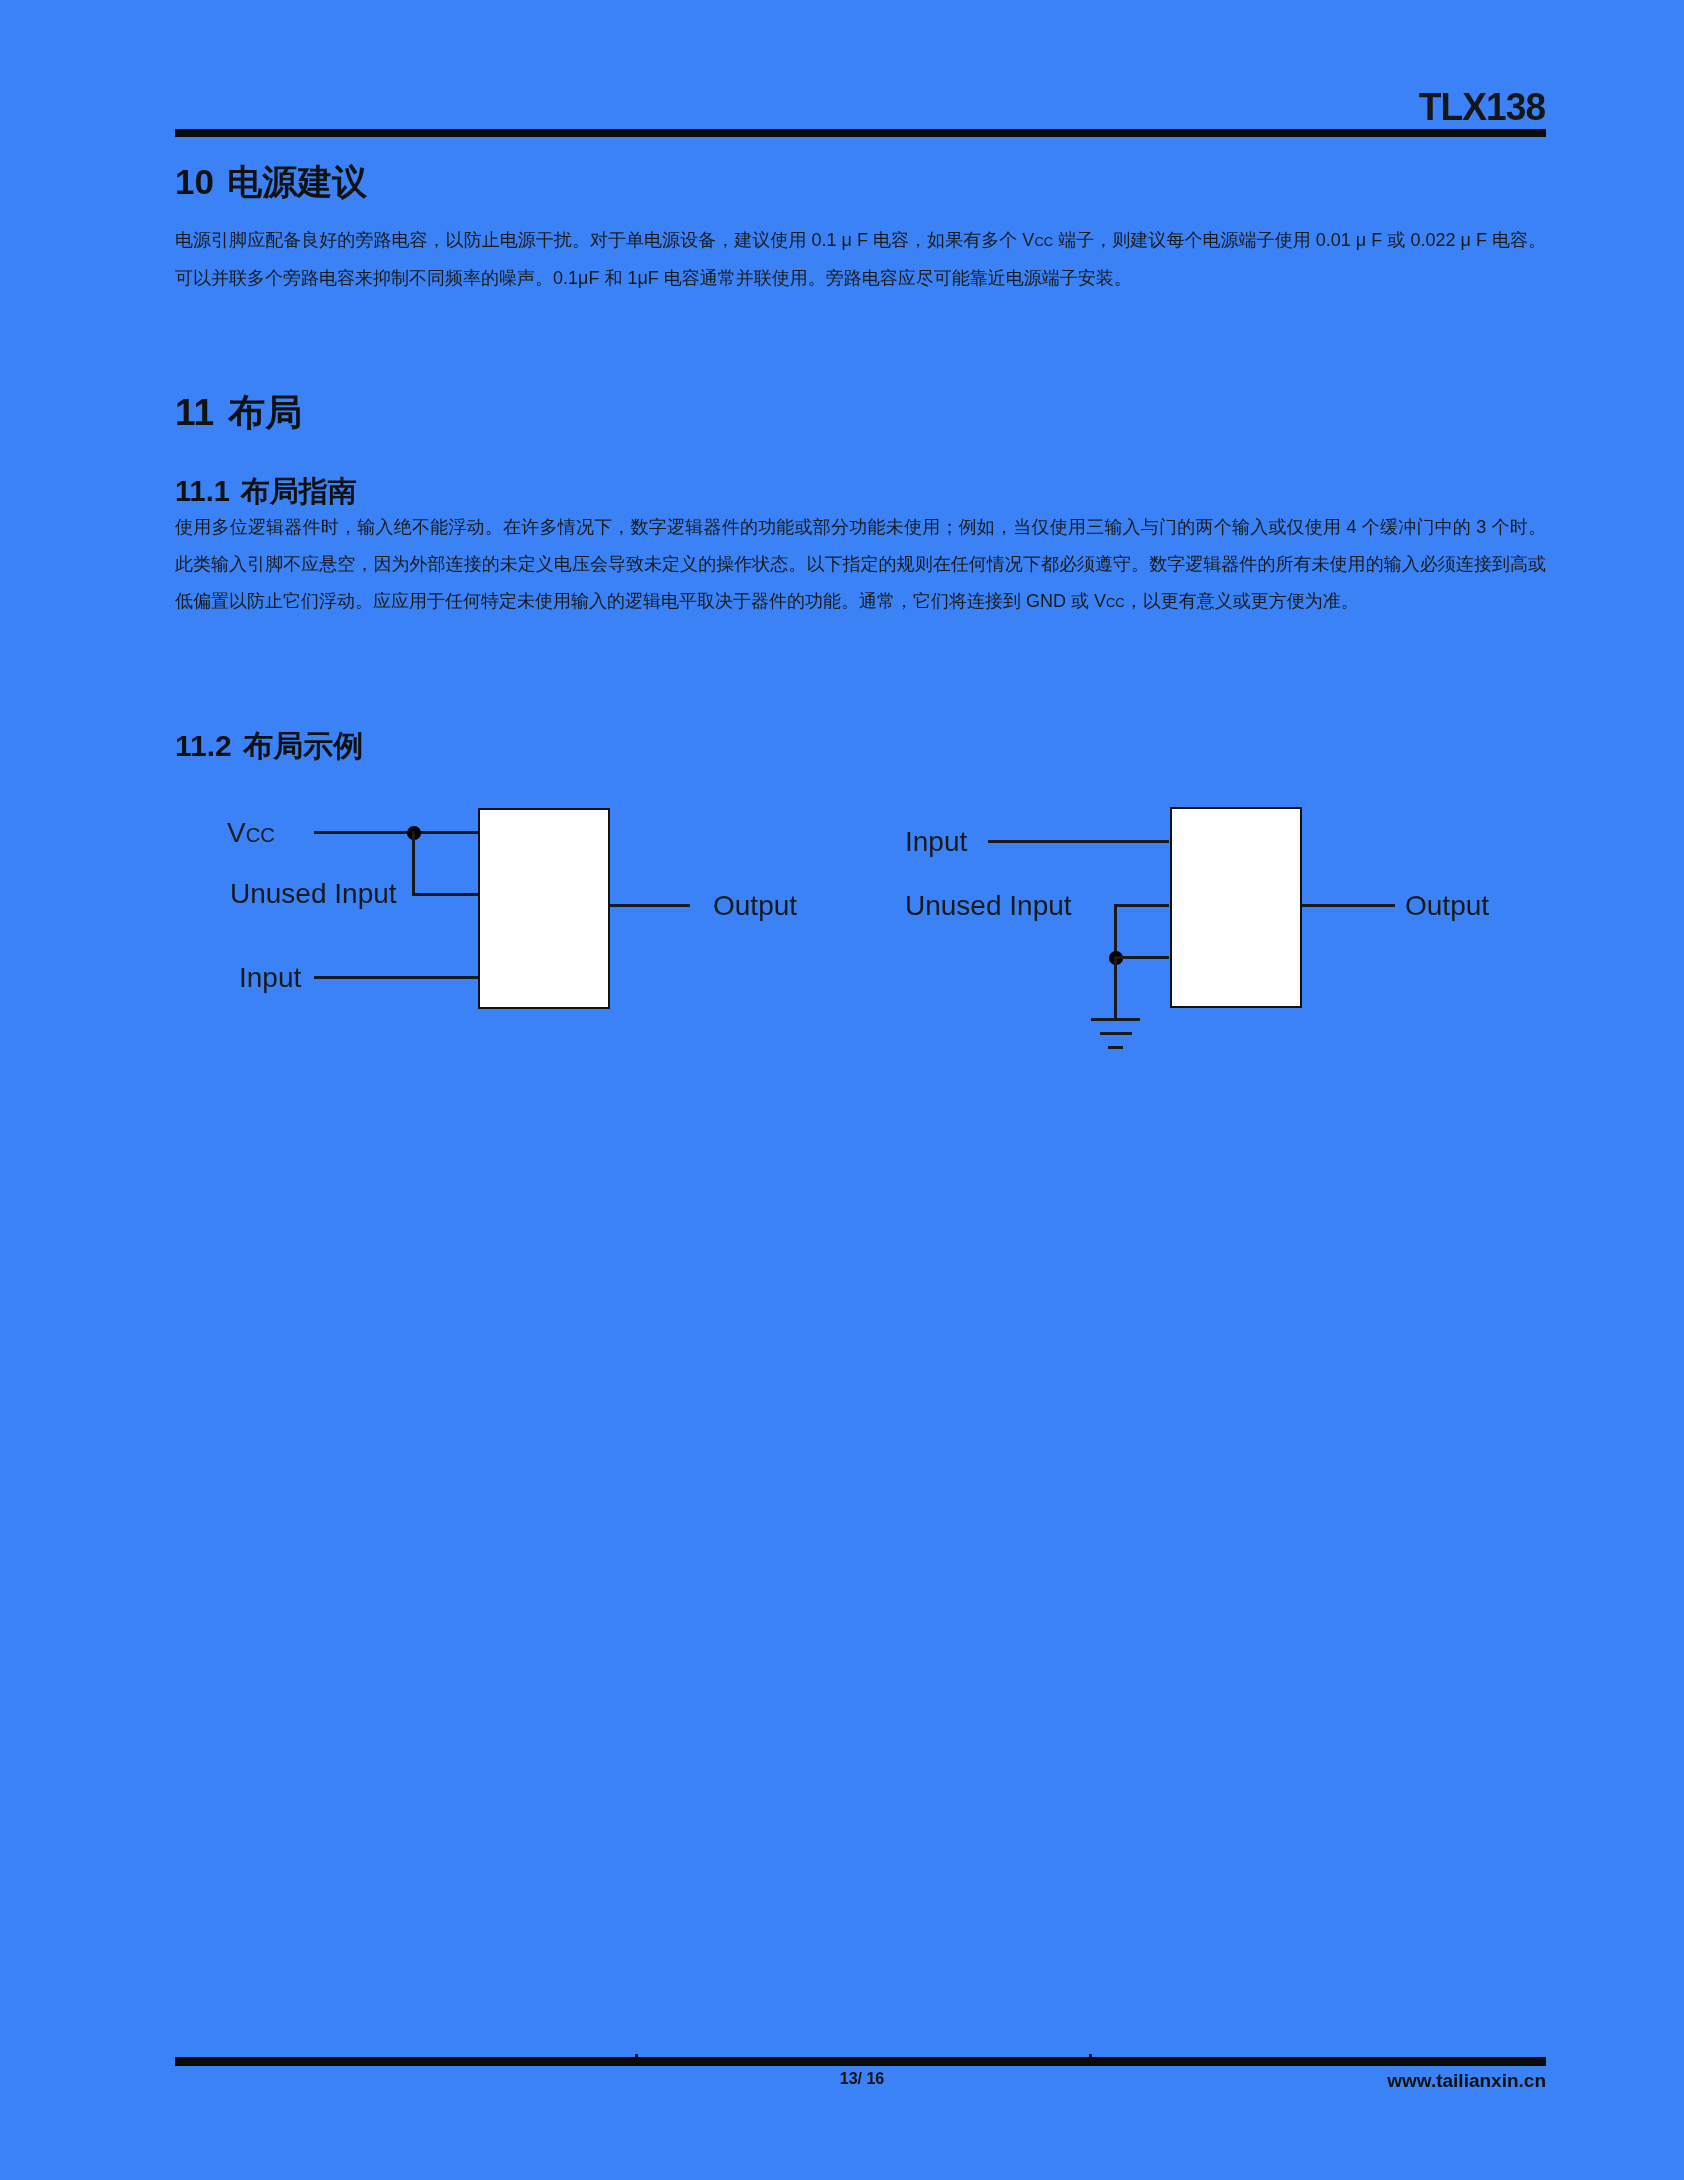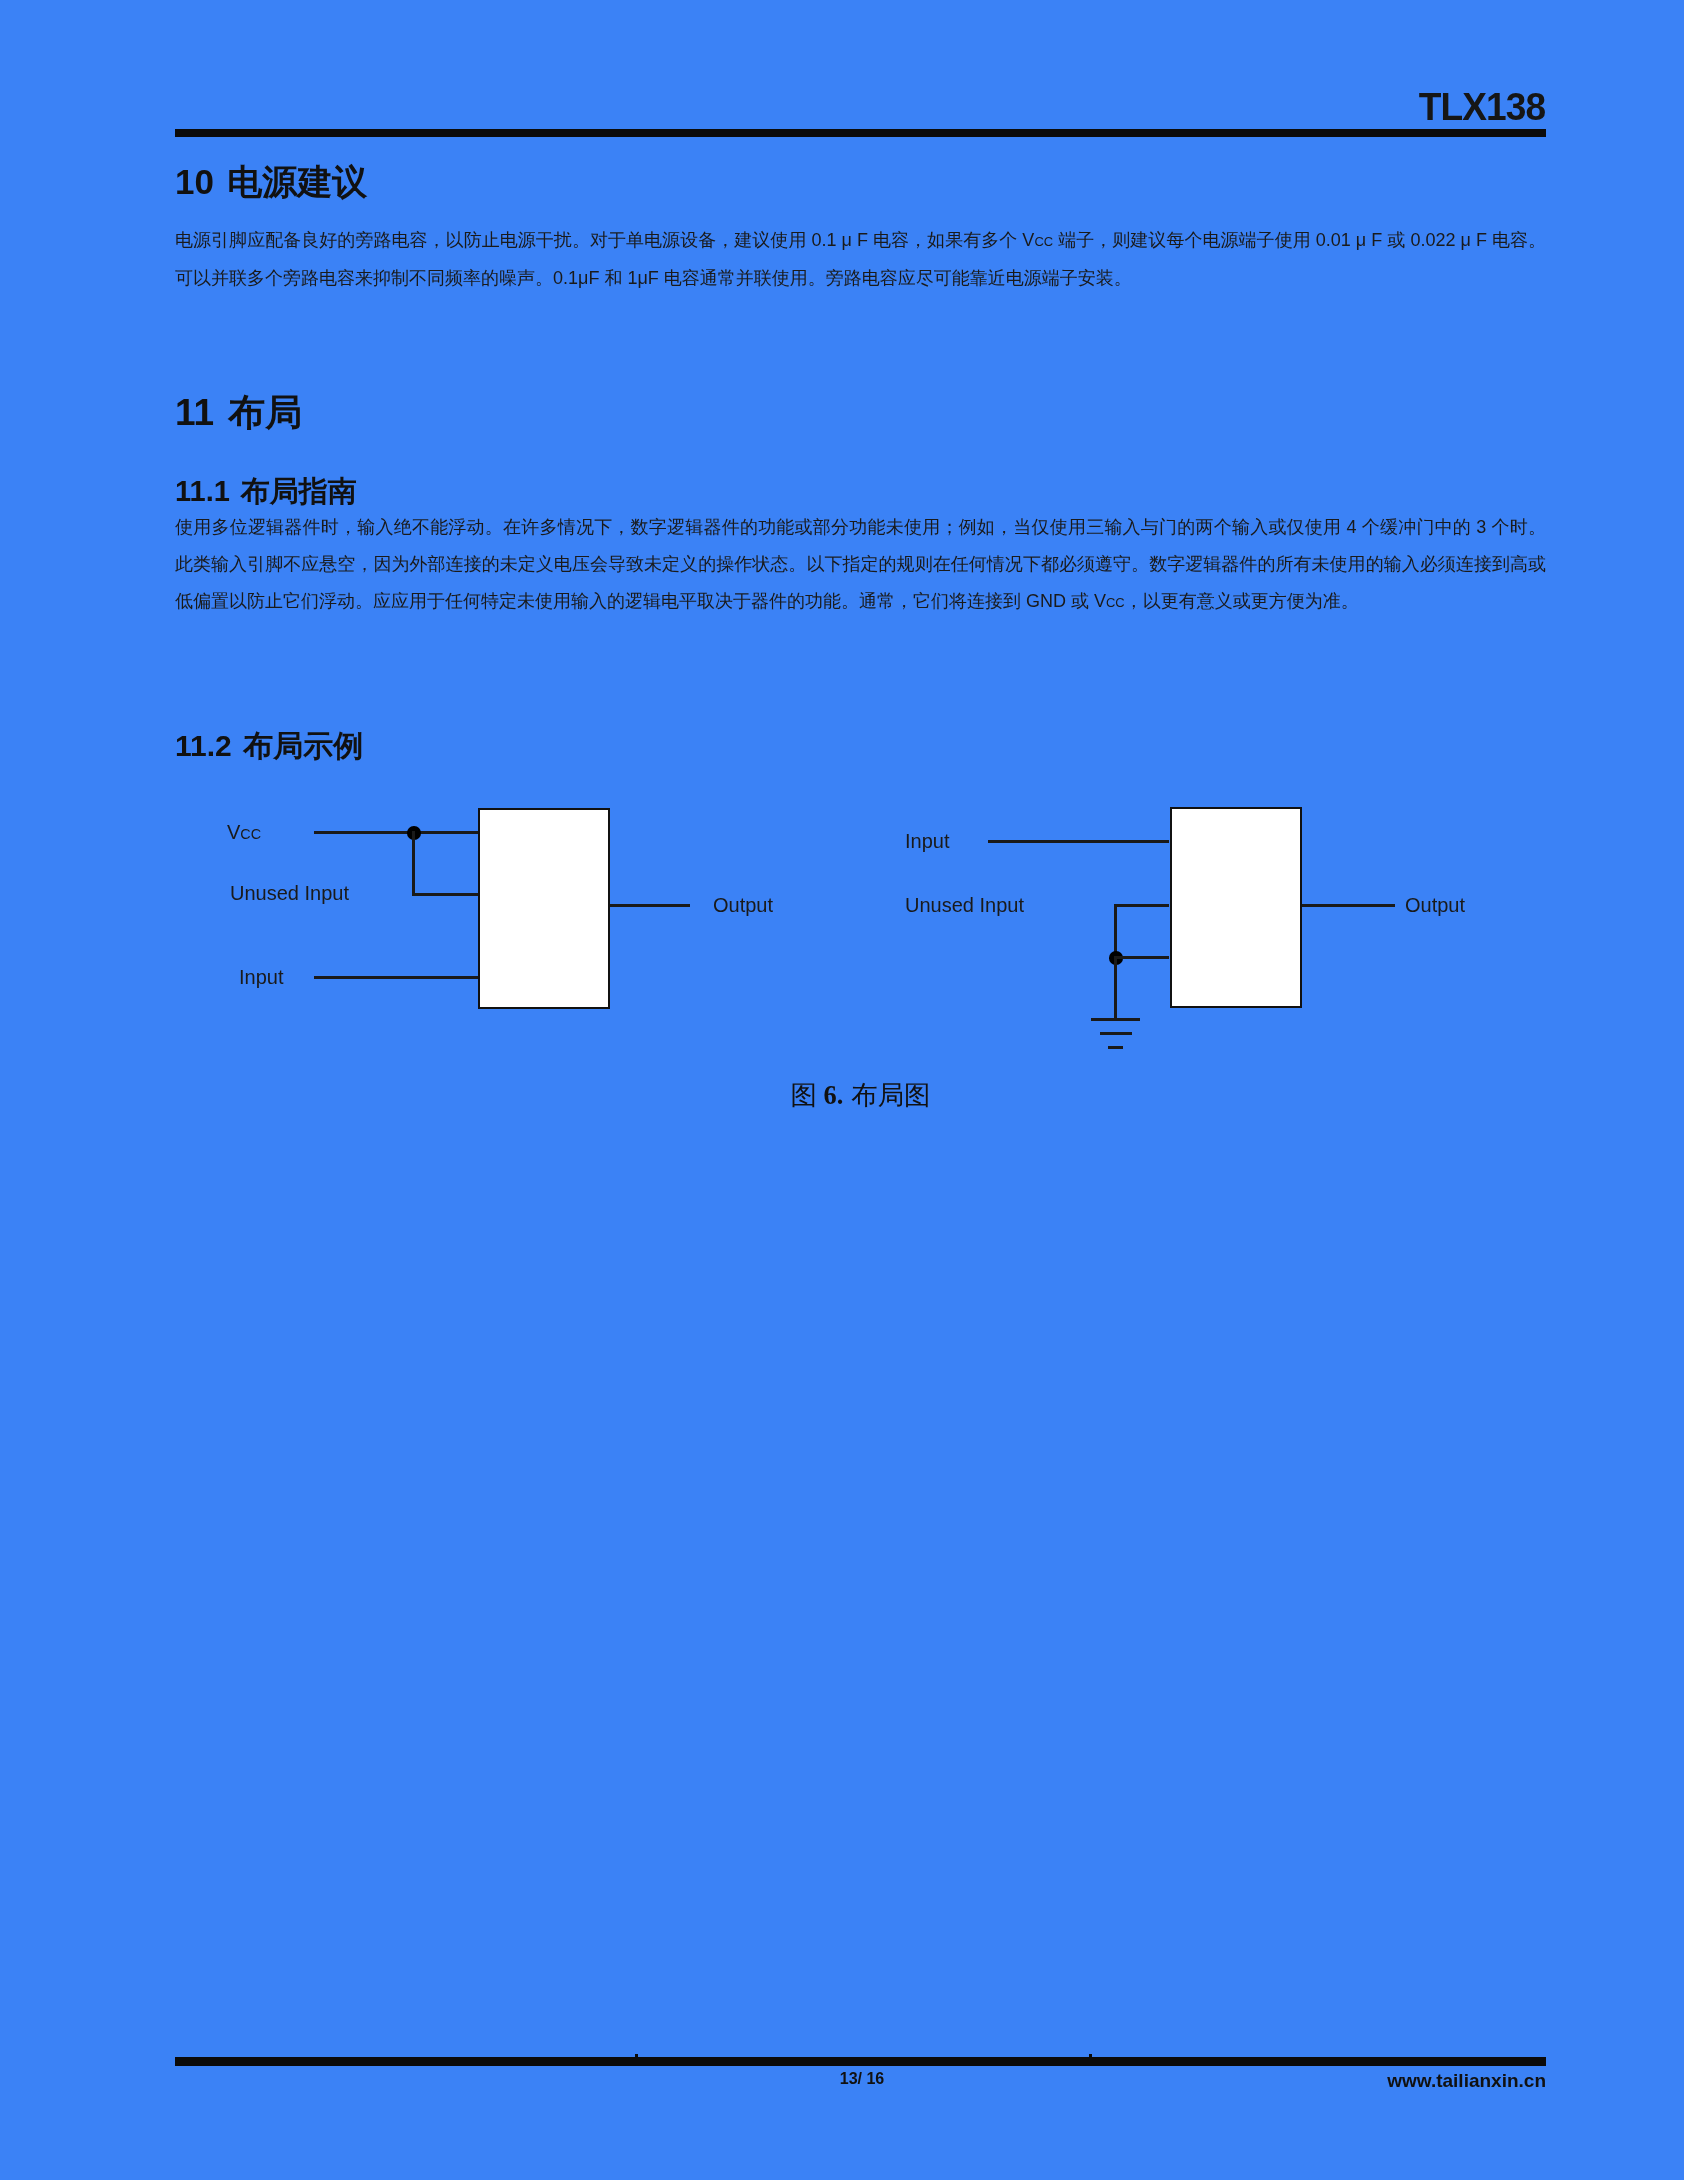--- a/index.html
+++ b/index.html
@@ -45,21 +45,21 @@
     color:#1a1a1a;margin:0;
   }
   .par-10{top:222px;}
   .par-11-1{top:509px;}
   .sc{font-size:.72em;letter-spacing:0;}
   
   .wire{position:absolute;background:#1a1a1a;}
   .icbox{position:absolute;border:2.6px solid #111;background:#fff;box-sizing:border-box;}
   .dot{position:absolute;width:13.6px;height:13.6px;border-radius:50%;background:#000;}
   .dlabel{
-    position:absolute;font-size:20px;color:#1a1a1a;white-space:nowrap;
+    position:absolute;font-size:28px;color:#1a1a1a;white-space:nowrap;
     line-height:29px;
   }
   .gbar{position:absolute;height:3.4px;background:#1a1a1a;}
   .caption{
     position:absolute;top:1078px;left:175px;width:1371px;
     text-align:center;font-family:"Liberation Serif","DejaVu Serif",serif;
     font-size:26.4px;color:#111;
   }
   .caption .cap-num{font-weight:700;margin:0 .3em 0 .25em;}
   
@@ -124,23 +124,20 @@
     <div class="wire" style="left:1114px;top:956px;width:55px;height:2.6px;"></div>
     <div class="wire" style="left:1114px;top:956px;width:2.6px;height:64px;"></div>
     <div class="gbar" style="left:1091px;top:1018px;width:49px;"></div>
     <div class="gbar" style="left:1100px;top:1032px;width:32px;"></div>
     <div class="gbar" style="left:1108px;top:1046px;width:15.3px;"></div>
     <div class="icbox" style="left:1170px;top:807px;width:132px;height:201px;"></div>
     <div class="wire" style="left:1302px;top:904px;width:93px;height:2.6px;"></div>
     <div class="dlabel" style="left:1405px;top:891px;">Output</div>
   </div>
 
-  <div class="caption">
-    <span>图</span><span class="cap-num">6.</span><span>布局图</span>
-  </div>
 
   <div class="rule footer">
     <div class="ftick" style="left:460px;"></div>
     <div class="ftick" style="left:914px;"></div>
   </div>
   <div class="foot-page">13/ 16</div>
   <div class="foot-site">www.tailianxin.cn</div>
 
 </div>
 

